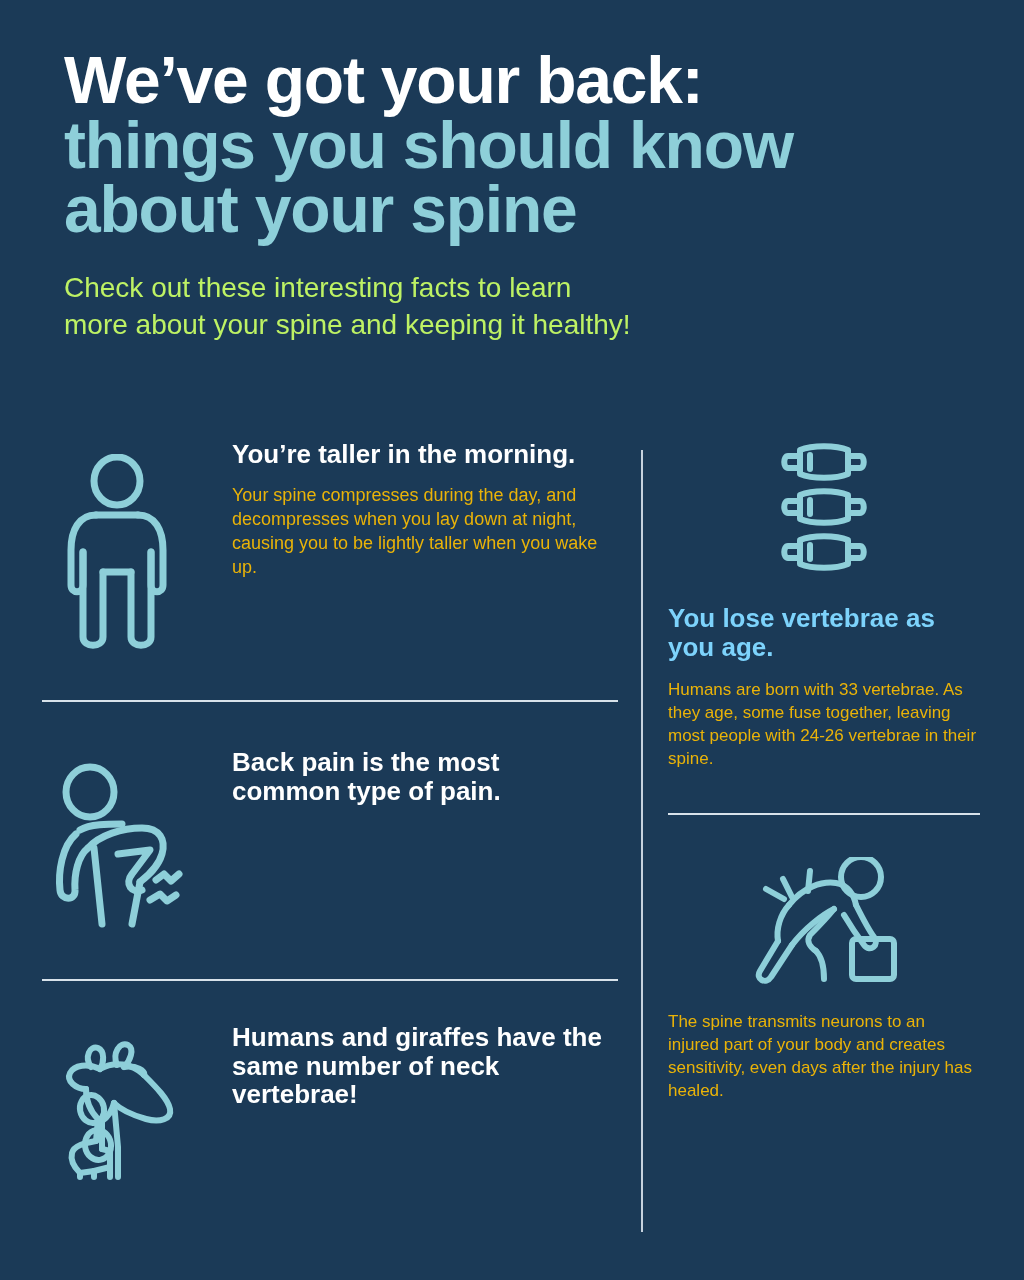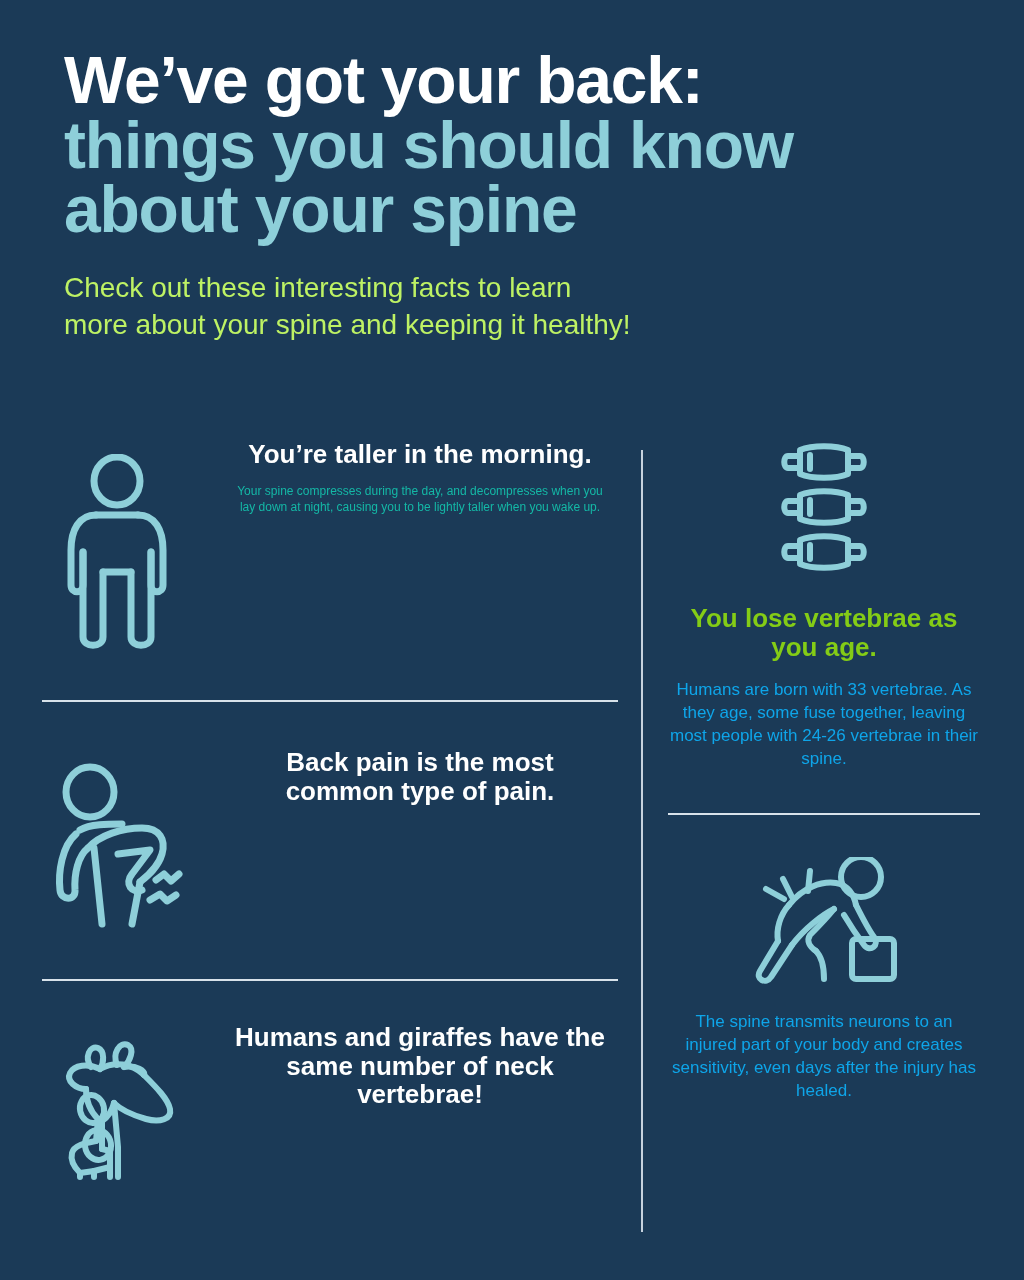--- a/index.html
+++ b/index.html
@@ -53,21 +53,20 @@
     font-weight: 400;
   }
 
   
   .columns {
     position: absolute;
     left: 0;
     top: 440px;
     width: 1024px;
     height: 820px;
-    text-align: center;
   }
   .col-left {
     position: absolute;
     left: 42px;
     top: 0;
     width: 576px;
   }
   .col-right {
     position: absolute;
     left: 668px;
@@ -108,43 +107,43 @@
     padding-right: 10px;
   }
   .fact-heading {
     font-size: 26px;
     font-weight: bold;
     color: #ffffff;
     line-height: 1.1;
     margin: 0 0 14px 0;
   }
   .fact-text {
-    font-size: 12px;
-    color: #14b8a6;
+    font-size: 18px;
+    color: #eab308;
     line-height: 1.35;
     margin: 0;
   }
 
   
   .fact-stack { width: 100%; }
   .fact-icon-top {
     display: flex;
     justify-content: center;
     margin-bottom: 24px;
   }
   .fact-heading-r {
     font-size: 26px;
     font-weight: bold;
-    color: #84cc16;
+    color: #7dd3fc;
     line-height: 1.1;
     margin: 0 0 18px 0;
   }
   .fact-text-r {
     font-size: 17px;
-    color: #0ea5e9;
+    color: #eab308;
     line-height: 1.35;
     margin: 0;
   }
 
   .spacer-a { height: 46px; }
   .spacer-b { height: 42px; }
 
   svg { display: block; }
 </style>
 </head>

